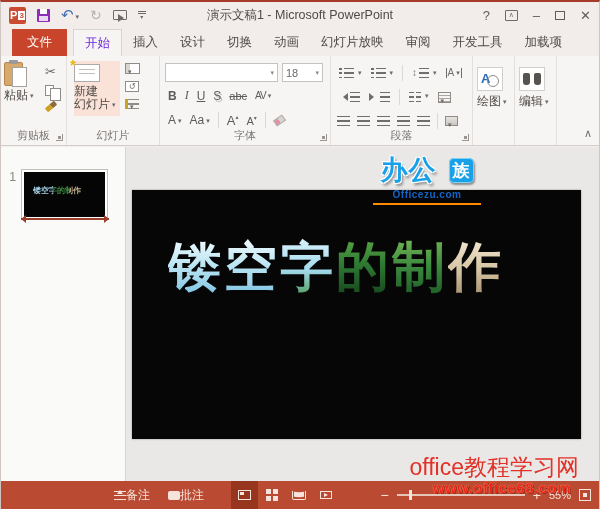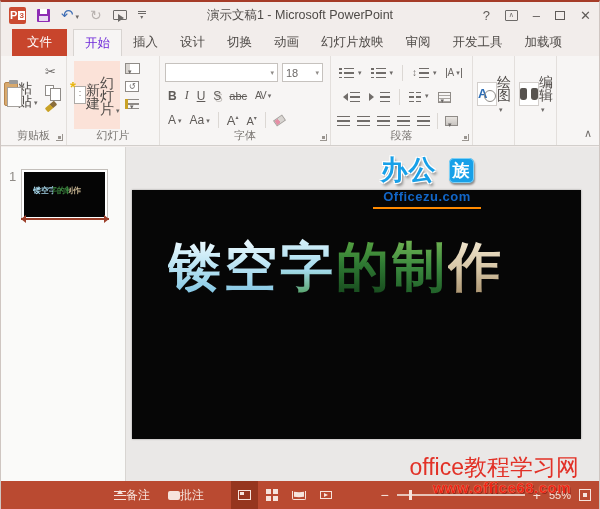--- a/index.html
+++ b/index.html
@@ -39,35 +39,35 @@
   .tab.accent { background:#c8452c; color:#fff; padding:0 15px; margin-right:6px; }
   .tab.active { background:#f7f5f4; color:#6d28d9; border:1px solid #d8d4d1; border-bottom:none; }
   .dd::after { content:"▾"; font-size:7px; color:#6d6a68; margin-left:2px; vertical-align:1px; }
 
   
   .ribbon { position:absolute; top:54px; left:0; right:0; height:90px; background:#f7f5f4; border-bottom:1px solid #d2cecb; }
   .g { position:absolute; top:0; bottom:0; border-right:1px solid #e3dfdc; }
   .glabel { position:absolute; bottom:2px; left:0; right:0; text-align:center; font-size:11px; color:#7a7672; }
   .dlg { position:absolute; right:3px; bottom:4px; width:7px; height:7px; border-bottom:1px solid #9a9590; border-right:1px solid #9a9590; }
   .dlg::after { content:""; position:absolute; right:1px; bottom:1px; width:3px; height:3px; background:#9a9590; }
-  .bigbtn { position:absolute; display:flex; align-items:center; font-size:14px; color:#4e4a47; line-height:13px; }
+  .bigbtn { position:absolute; display:flex; flex-direction:column; align-items:flex-start; font-size:12px; color:#4e4a47; line-height:13px; }
 
   .g-clip { left:0; width:66px; }
   .paste-btn { left:3px; top:6px; width:38px; height:66px; justify-content:flex-start; }
   .icon-paste { position:relative; width:19px; height:24px; background:#d8a96d; border:1px solid #b5854e; border-radius:2px; margin-bottom:3px; }
   .icon-paste::before { content:""; position:absolute; top:-3px; left:4px; width:9px; height:4px; background:#9a9a9a; border-radius:1px; }
   .icon-paste::after { content:""; position:absolute; right:-5px; top:4px; width:13px; height:18px; background:#fff; border:1px solid #a5a19d; }
   .clip-col { position:absolute; left:44px; top:8px; display:flex; flex-direction:column; gap:6px; align-items:flex-start; }
   .cut-g { font-size:13px; color:#6d6a68; }
   .icon-copy { position:relative; width:9px; height:11px; background:#fff; border:1px solid #8f8b87; }
   .icon-copy::after { content:""; position:absolute; left:2px; top:2px; width:9px; height:11px; background:#fff; border:1px solid #8f8b87; }
   .icon-painter { width:12px; height:5px; background:linear-gradient(90deg,#c9a227 55%,#8a6d3b 55%); transform:rotate(-40deg); border-radius:1px; margin-top:2px; }
 
   .g-slides { left:66px; width:93px; }
-  .newslide-btn { left:7px; top:5px; width:46px; height:68px; background:#fbe2d8; justify-content:flex-start; padding-top:3px; }
+  .newslide-btn { left:7px; top:5px; width:46px; height:55px; background:#fbe2d8; justify-content:flex-start; padding-top:3px; }
   .icon-newslide { position:relative; width:26px; height:18px; background:#fff; border:1px solid #aeaaa6; margin-bottom:3px; }
   .icon-newslide::before { content:"*"; position:absolute; left:-5px; top:-7px; color:#e8b50e; font-size:15px; font-weight:bold; }
   .icon-newslide::after { content:""; position:absolute; left:4px; top:4px; right:4px; height:8px;
         background:repeating-linear-gradient(#c3bfbb 0 1px,transparent 1px 4px); }
   .slides-col { position:absolute; left:58px; top:7px; display:flex; flex-direction:column; gap:7px; align-items:flex-start; }
   .icon-layout { width:15px; height:11px; border:1px solid #8f8b87; background:linear-gradient(90deg,#d8d4d0 4px,#fff 4px); }
   .icon-reset { width:14px; height:11px; border:1px solid #8f8b87; background:#fff; font-size:8px; color:#6d6a68; line-height:10px; text-align:center; }
   .icon-section { width:14px; height:10px; background:repeating-linear-gradient(#8f8b87 0 1.5px,transparent 1.5px 4.5px); border-left:3px solid #c9a227; }
 
   .g-font { left:159px; width:171px; }
@@ -137,21 +137,21 @@
   .ch-leaf  { background-image:linear-gradient(180deg,#5ca844 0%,#2f7a33 45%,#16481d 100%); }
   .ch-leaf2 { background-image:linear-gradient(180deg,#74b553 0%,#3c8a3f 50%,#1d5c26 100%); }
   .ch-stone { background-image:linear-gradient(180deg,#f2e8d2 0%,#d6c5a5 55%,#a8916d 100%); }
 
   .logo { position:absolute; left:366px; top:5px; width:120px; text-align:center; }
   .logo-title { display:flex; align-items:center; justify-content:center; gap:12px; }
   .logo-main { font-size:27px; font-weight:900; color:#18a0e8; letter-spacing:1px;
                text-shadow:-1px -1px 0 #fff,1px -1px 0 #fff,-1px 1px 0 #fff,1px 1px 0 #fff, 2px 3px 3px rgba(0,0,0,.45); }
   .logo-box { width:25px; height:25px; background:#18a0e8; color:#fff; border-radius:5px; font-size:17px; font-weight:bold;
               line-height:25px; text-align:center; box-shadow:1px 2px 2px rgba(0,0,0,.4), inset 0 0 0 1px #7fd0f5; }
-  .logo-domain { font-size:13px; font-weight:bold; color:#1266c8; margin-top:1px; letter-spacing:.5px; }
+  .logo-domain { font-size:10px; font-weight:bold; color:#1266c8; margin-top:1px; letter-spacing:.5px; }
   .logo-line { height:2px; background:#ff8a00; margin:3px 6px 4px; }
   .logo-tag { font-size:21px; font-weight:900; color:#ff7a00; letter-spacing:2px;
               text-shadow:-1px -1px 0 rgba(255,255,255,.7),1px 1px 1px rgba(0,0,0,.5); }
 
   .footer-site { position:absolute; right:20px; top:305px; font-size:23px; color:#e23127; }
   .footer-url { position:absolute; right:28px; top:332px; z-index:20; font-size:15px; font-weight:bold; color:#ee2417;
                 text-shadow:0 0 1px #ffe2a8, 1px 1px 0 rgba(120,0,0,.6); letter-spacing:.5px;margin-left:24px; }
 
   
   .statusbar { position:absolute; left:0; right:0; bottom:0; height:28px; background:#ba4a31; display:flex; align-items:center;

